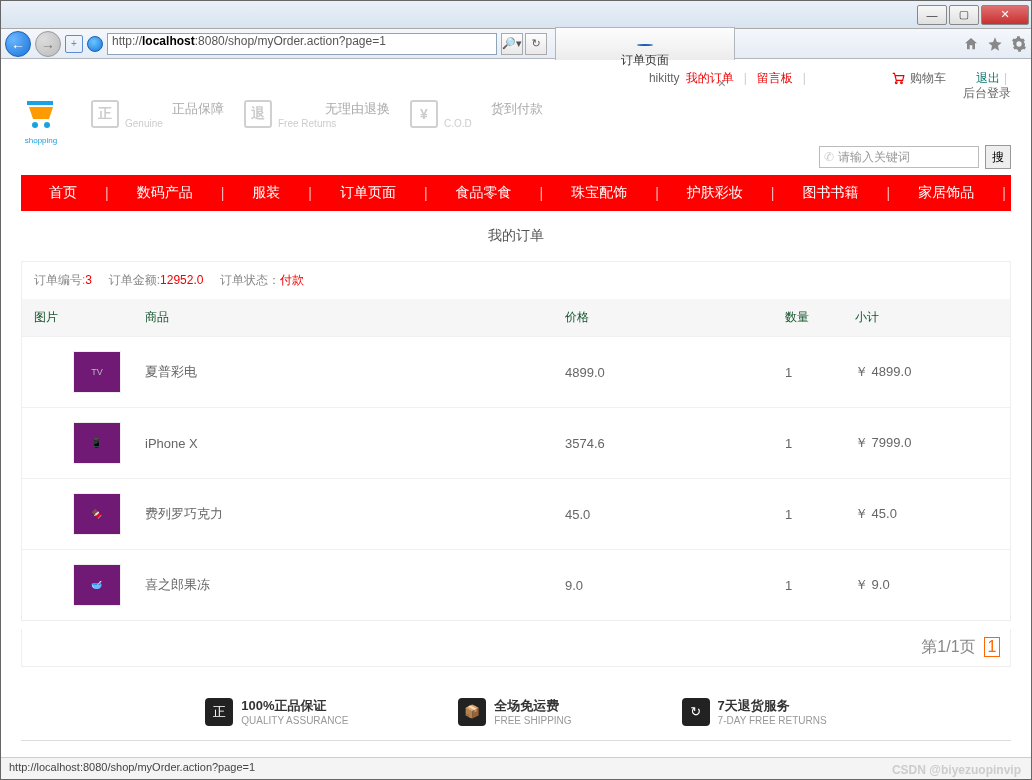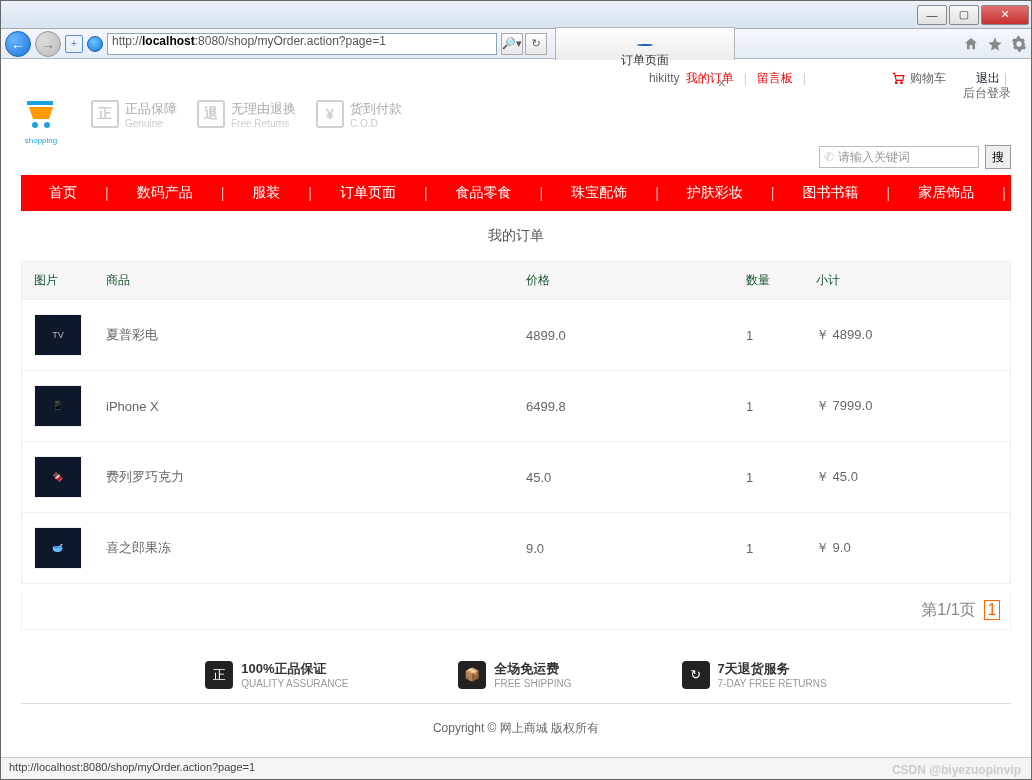--- a/index.html
+++ b/index.html
@@ -24,32 +24,32 @@
 .ie-tools svg { width:16px; height:16px; fill:#888;}
 
 .page { padding: 6px 20px 0; }
 
 
 .top-info { display:flex; align-items:center; font-size:12px; height:26px; color:#666;}
 .top-info .left-links { margin-left:auto; display:flex; align-items:center; gap:6px;padding-left:28px;}
 .top-info a { text-decoration:none; }
 .sep { color:#ccc; margin:0 4px; }
 .cart { margin-left:80px; color:#666; display:flex; align-items:center; gap:4px;}
-.logout { margin-left:30px; color:#0f172a;}
+.logout { margin-left:30px; color:#0f766e;}
 .admin-login { position:absolute; right:20px; top:84px; font-size:12px; color:#666;}
 
 
 .header-row { display:flex; align-items:center; gap:10px; padding:4px 0 12px;}
 .logo-box { display:flex; align-items:center; gap:8px;}
 .logo-cart-icon { width:40px; height:38px; position:relative;}
 .logo-title { font-size:26px; font-weight:bold; color:#555; letter-spacing:2px;}
 .badges { display:flex; gap:20px; margin-left:20px; color:#999; font-size:12px;}
 .badge { display:flex; align-items:center; gap:6px;}
 .badge-icon { width:28px; height:28px; border:2px solid #d0d0d0; border-radius:3px; display:flex; align-items:center; justify-content:center; color:#ccc; font-size:14px; font-weight:bold;}
-.badge-text .cn { color:#aaa; font-size:13px;}
+.badge-text .cn { color:#aaa; font-size:13px;margin-left:47px;}
 .badge-text .en { color:#ccc; font-size:10px;}
 
 
 .search-row { display:flex; justify-content:flex-end; align-items:center; gap:6px; margin-bottom:6px;}
 .search-box { width:160px; height:22px; border:1px solid #bbb; padding:0 4px; font-size:12px; color:#999; display:flex; align-items:center; gap:4px;}
 .search-btn { width:26px; height:24px; border:1px solid #999; background:#eee; font-size:12px;}
 
 
 .main-nav { background:#ff0000; height:36px; display:flex; align-items:center; color:#fff; font-size:14px;}
 .main-nav .item { padding:0 28px; white-space:nowrap;}
@@ -60,21 +60,21 @@
 .order-block { border:1px solid #eee; margin-bottom:8px;}
 .order-head { padding:10px 12px; font-size:12px; color:#888;}
 .order-head .val-red { color:#e00; }
 .tbl { width:100%; border-collapse:collapse;}
 .tbl th { background:#f6f6f6; text-align:left; font-weight:normal; color:#14532d; padding:10px 12px; font-size:12px;}
 .tbl td { padding:14px 12px; border-top:1px solid #f0f0f0; font-size:13px; color:#666;}
 .col-img { width:70px;}
 .col-name { width:420px;}
 .col-price { width:220px;}
 .col-qty { width:70px;}
-.prod-img { width:48px; height:42px; background:#0f172a; border:1px solid #eee; display:flex; align-items:center; justify-content:center; font-size:9px; color:#bbb;}
+.prod-img { width:48px; height:42px; background:#701a75; border:1px solid #eee; display:flex; align-items:center; justify-content:center; font-size:9px; color:#bbb;margin-left:39px;}
 .pager { text-align:right; padding:8px 10px; font-size:16px; color:#888; border:1px solid #eee; border-top:none;}
 .pager .cur { display:inline-block; border:1px solid #f60; color:#f60; width:16px; text-align:center; margin-left:4px;}
 
 
 .foot-badges { display:flex; justify-content:center; gap:110px; padding:20px 0 14px; border-bottom:1px solid #ddd; margin-top:10px;}
 .fb { display:flex; align-items:center; gap:8px;}
 .fb-icon { width:28px; height:28px; background:#222; border-radius:4px; display:flex; align-items:center; justify-content:center; color:#fff; font-size:13px;}
 .fb-text .cn { font-size:13px; color:#333; font-weight:bold;}
 .fb-text .en { font-size:10px; color:#999;}
 .copyright { text-align:center; padding:16px 0; font-size:12px; color:#666;}
@@ -216,20 +216,27 @@
         <span class="div">|</span>
         <span class="item">图书书籍</span>
         <span class="div">|</span>
         <span class="item">家居饰品</span>
         <span class="div">|</span>
       </div>
 
     <div class="page-title">我的订单</div>
 
     <div class="order-block">
+      <div class="order-head">
+        <span>订单编号:</span><span class="val-red">3</span>
+        &nbsp;&nbsp;&nbsp;
+        <span>订单金额:</span><span class="val-red">12952.0</span>
+        &nbsp;&nbsp;&nbsp;
+        <span>订单状态：</span><span class="val-red">付款</span>
+      </div>
       <table class="tbl">
         <thead>
           <tr>
             <th class="col-img">图片</th>
             <th class="col-name">商品</th>
             <th class="col-price">价格</th>
             <th class="col-qty">数量</th>
             <th>小计</th>
           </tr>
         </thead>
@@ -241,21 +248,21 @@
      <td>夏普彩电</td>
      <td>4899.0</td>
      <td>1</td>
      <td>￥ 4899.0</td>
    </tr>
             <tr>
      <td>
                 <div class="prod-img">📱</div>
               </td>
      <td>iPhone X</td>
-     <td>6499.8</td>
+     <td>3574.6</td>
      <td>1</td>
      <td>￥ 7999.0</td>
    </tr>
             <tr>
      <td>
                 <div class="prod-img">🍫</div>
               </td>
      <td>费列罗巧克力</td>
      <td>45.0</td>
      <td>1</td>

